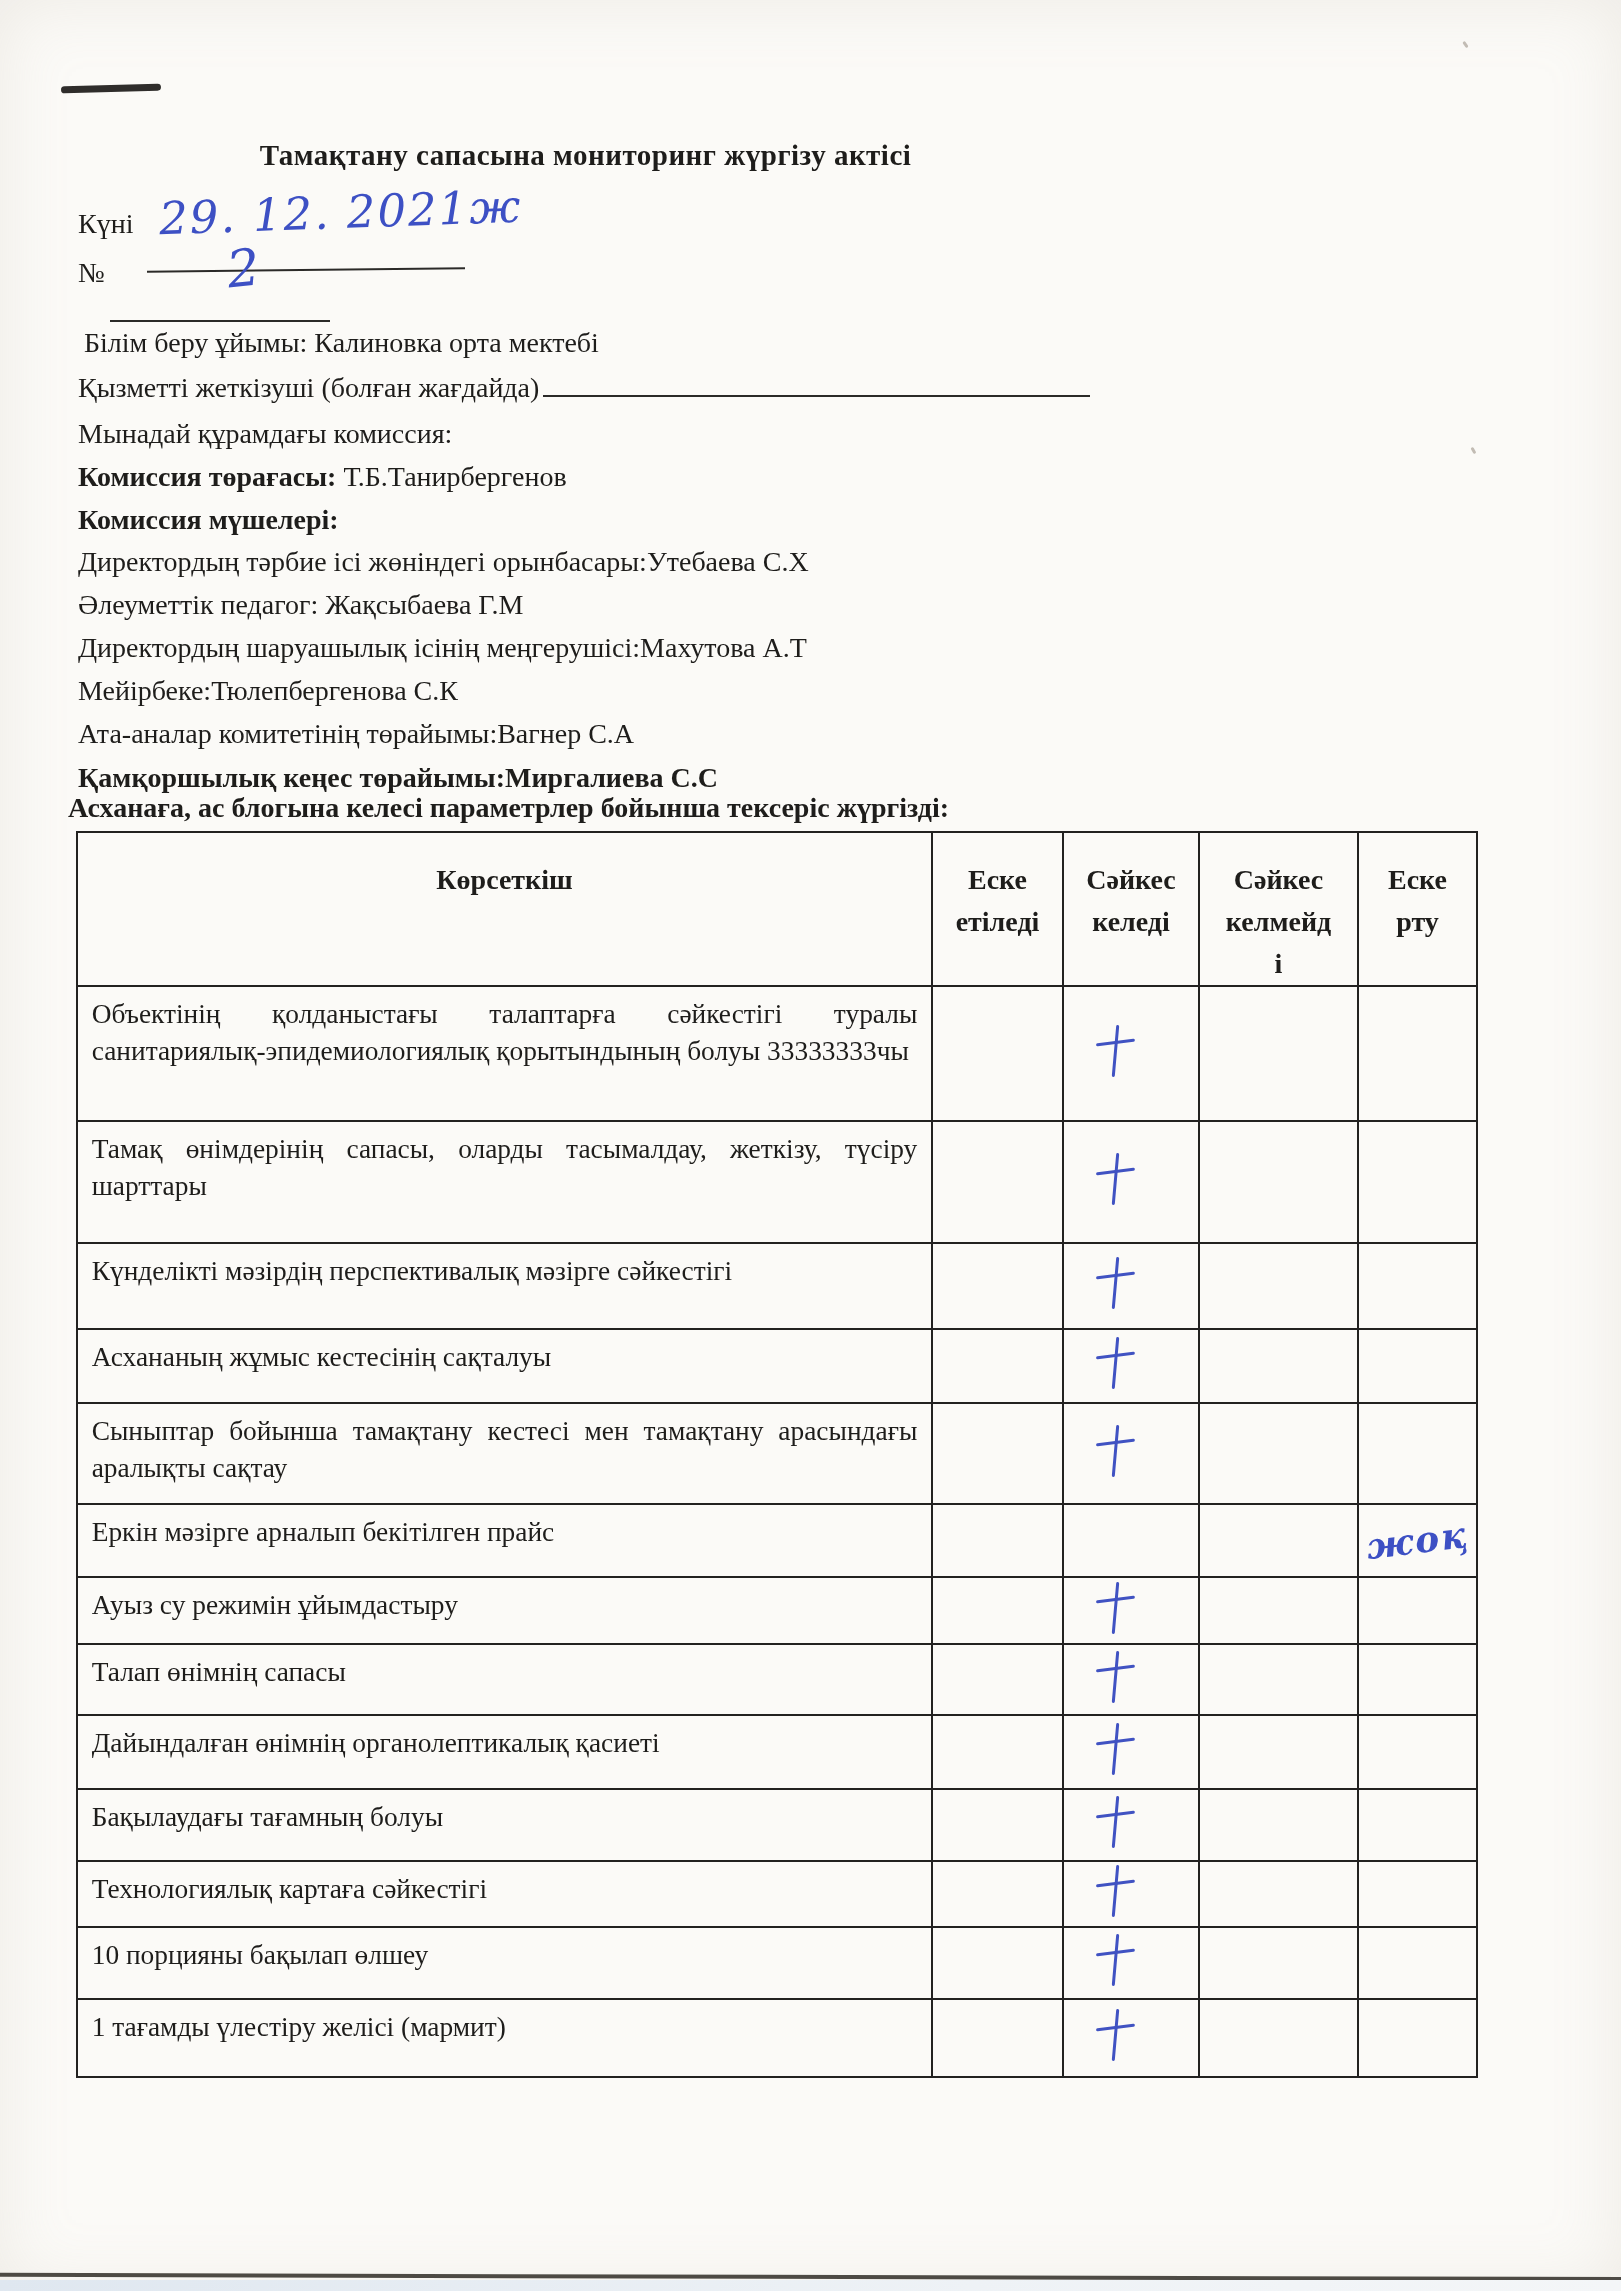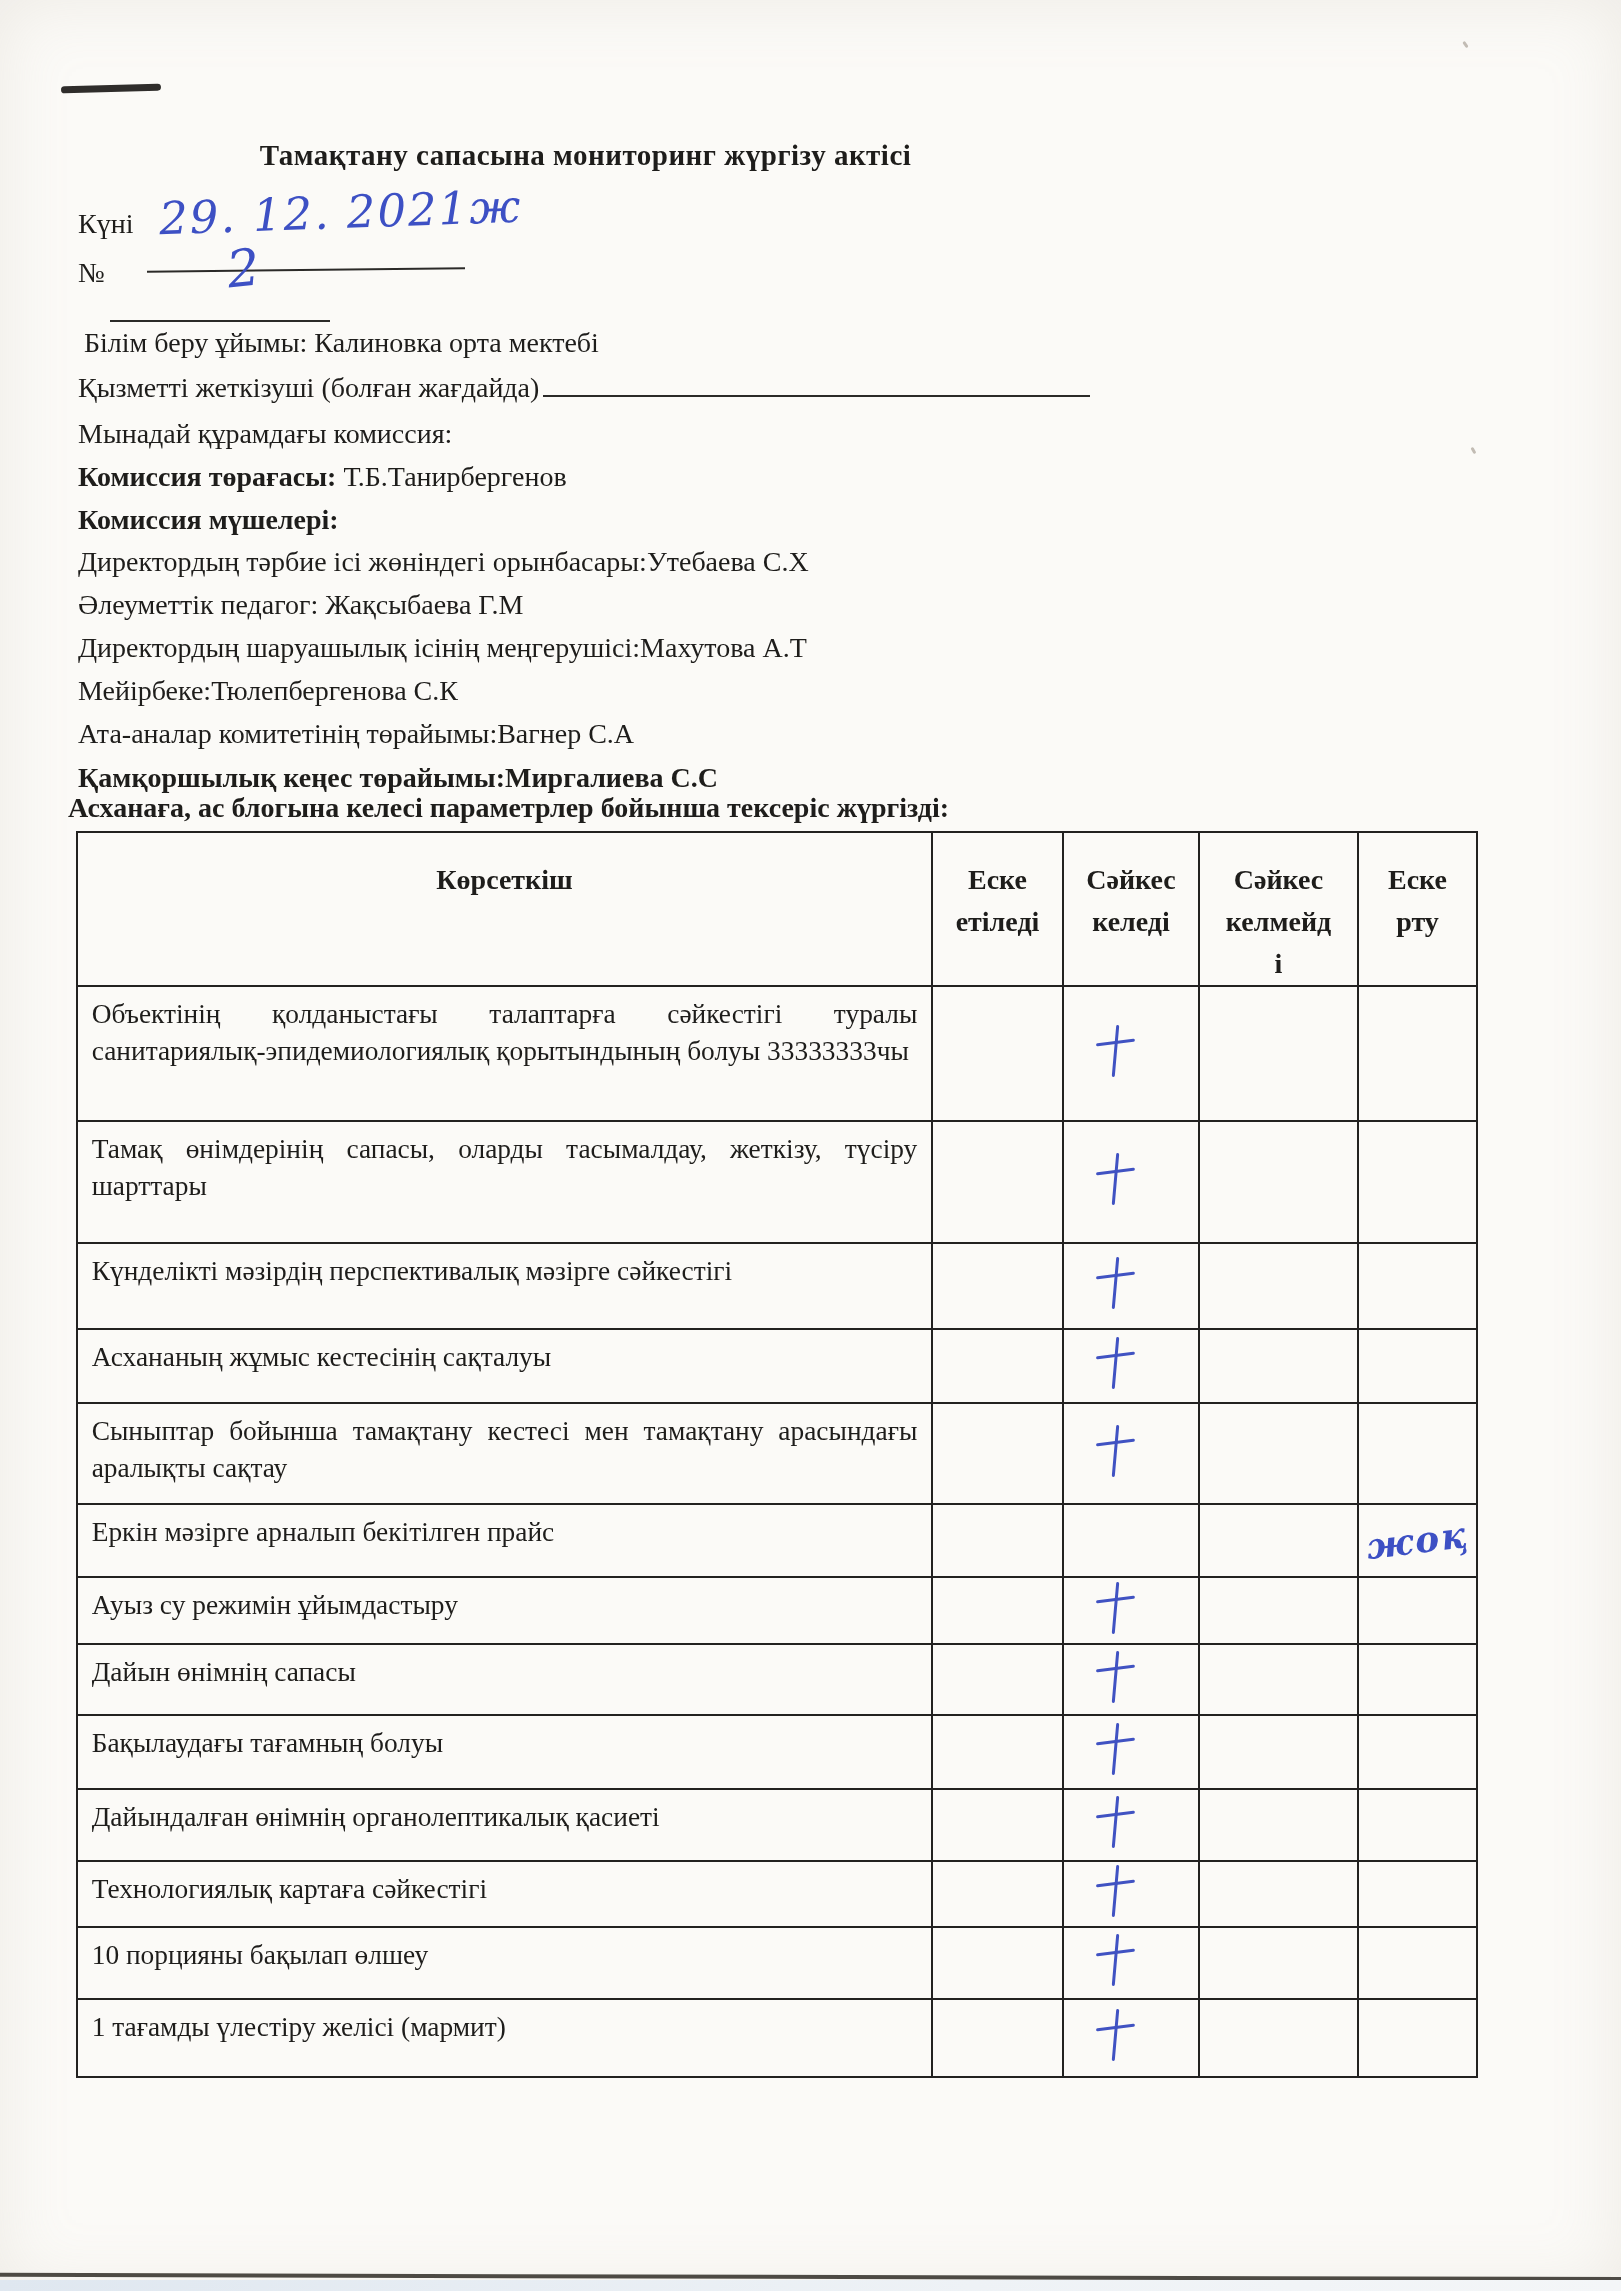--- a/index.html
+++ b/index.html
@@ -210,35 +210,35 @@
           <td class="cell-note"><span class="note-hand">жоқ</span></td>
         </tr>
         <tr>
           <td class="cell-indicator">Ауыз су режимін ұйымдастыру</td>
           <td class="cell-mark"></td>
           <td class="cell-mark"><span class="plus"></span></td>
           <td class="cell-mark"></td>
           <td class="cell-note"></td>
         </tr>
         <tr>
-          <td class="cell-indicator">Дайын өнімнің сапасы</td>
+          <td class="cell-indicator">Талап өнімнің сапасы</td>
+          <td class="cell-mark"></td>
+          <td class="cell-mark"><span class="plus"></span></td>
+          <td class="cell-mark"></td>
+          <td class="cell-note"></td>
+        </tr>
+        <tr>
+          <td class="cell-indicator">Дайындалған өнімнің органолептикалық  қасиеті</td>
           <td class="cell-mark"></td>
           <td class="cell-mark"><span class="plus"></span></td>
           <td class="cell-mark"></td>
           <td class="cell-note"></td>
         </tr>
         <tr>
           <td class="cell-indicator">Бақылаудағы тағамның болуы</td>
-          <td class="cell-mark"></td>
-          <td class="cell-mark"><span class="plus"></span></td>
-          <td class="cell-mark"></td>
-          <td class="cell-note"></td>
-        </tr>
-        <tr>
-          <td class="cell-indicator">Дайындалған өнімнің органолептикалық  қасиеті</td>
           <td class="cell-mark"></td>
           <td class="cell-mark"><span class="plus"></span></td>
           <td class="cell-mark"></td>
           <td class="cell-note"></td>
         </tr>
         <tr>
           <td class="cell-indicator">Технологиялық картаға сәйкестігі</td>
           <td class="cell-mark"></td>
           <td class="cell-mark"><span class="plus"></span></td>
           <td class="cell-mark"></td>

